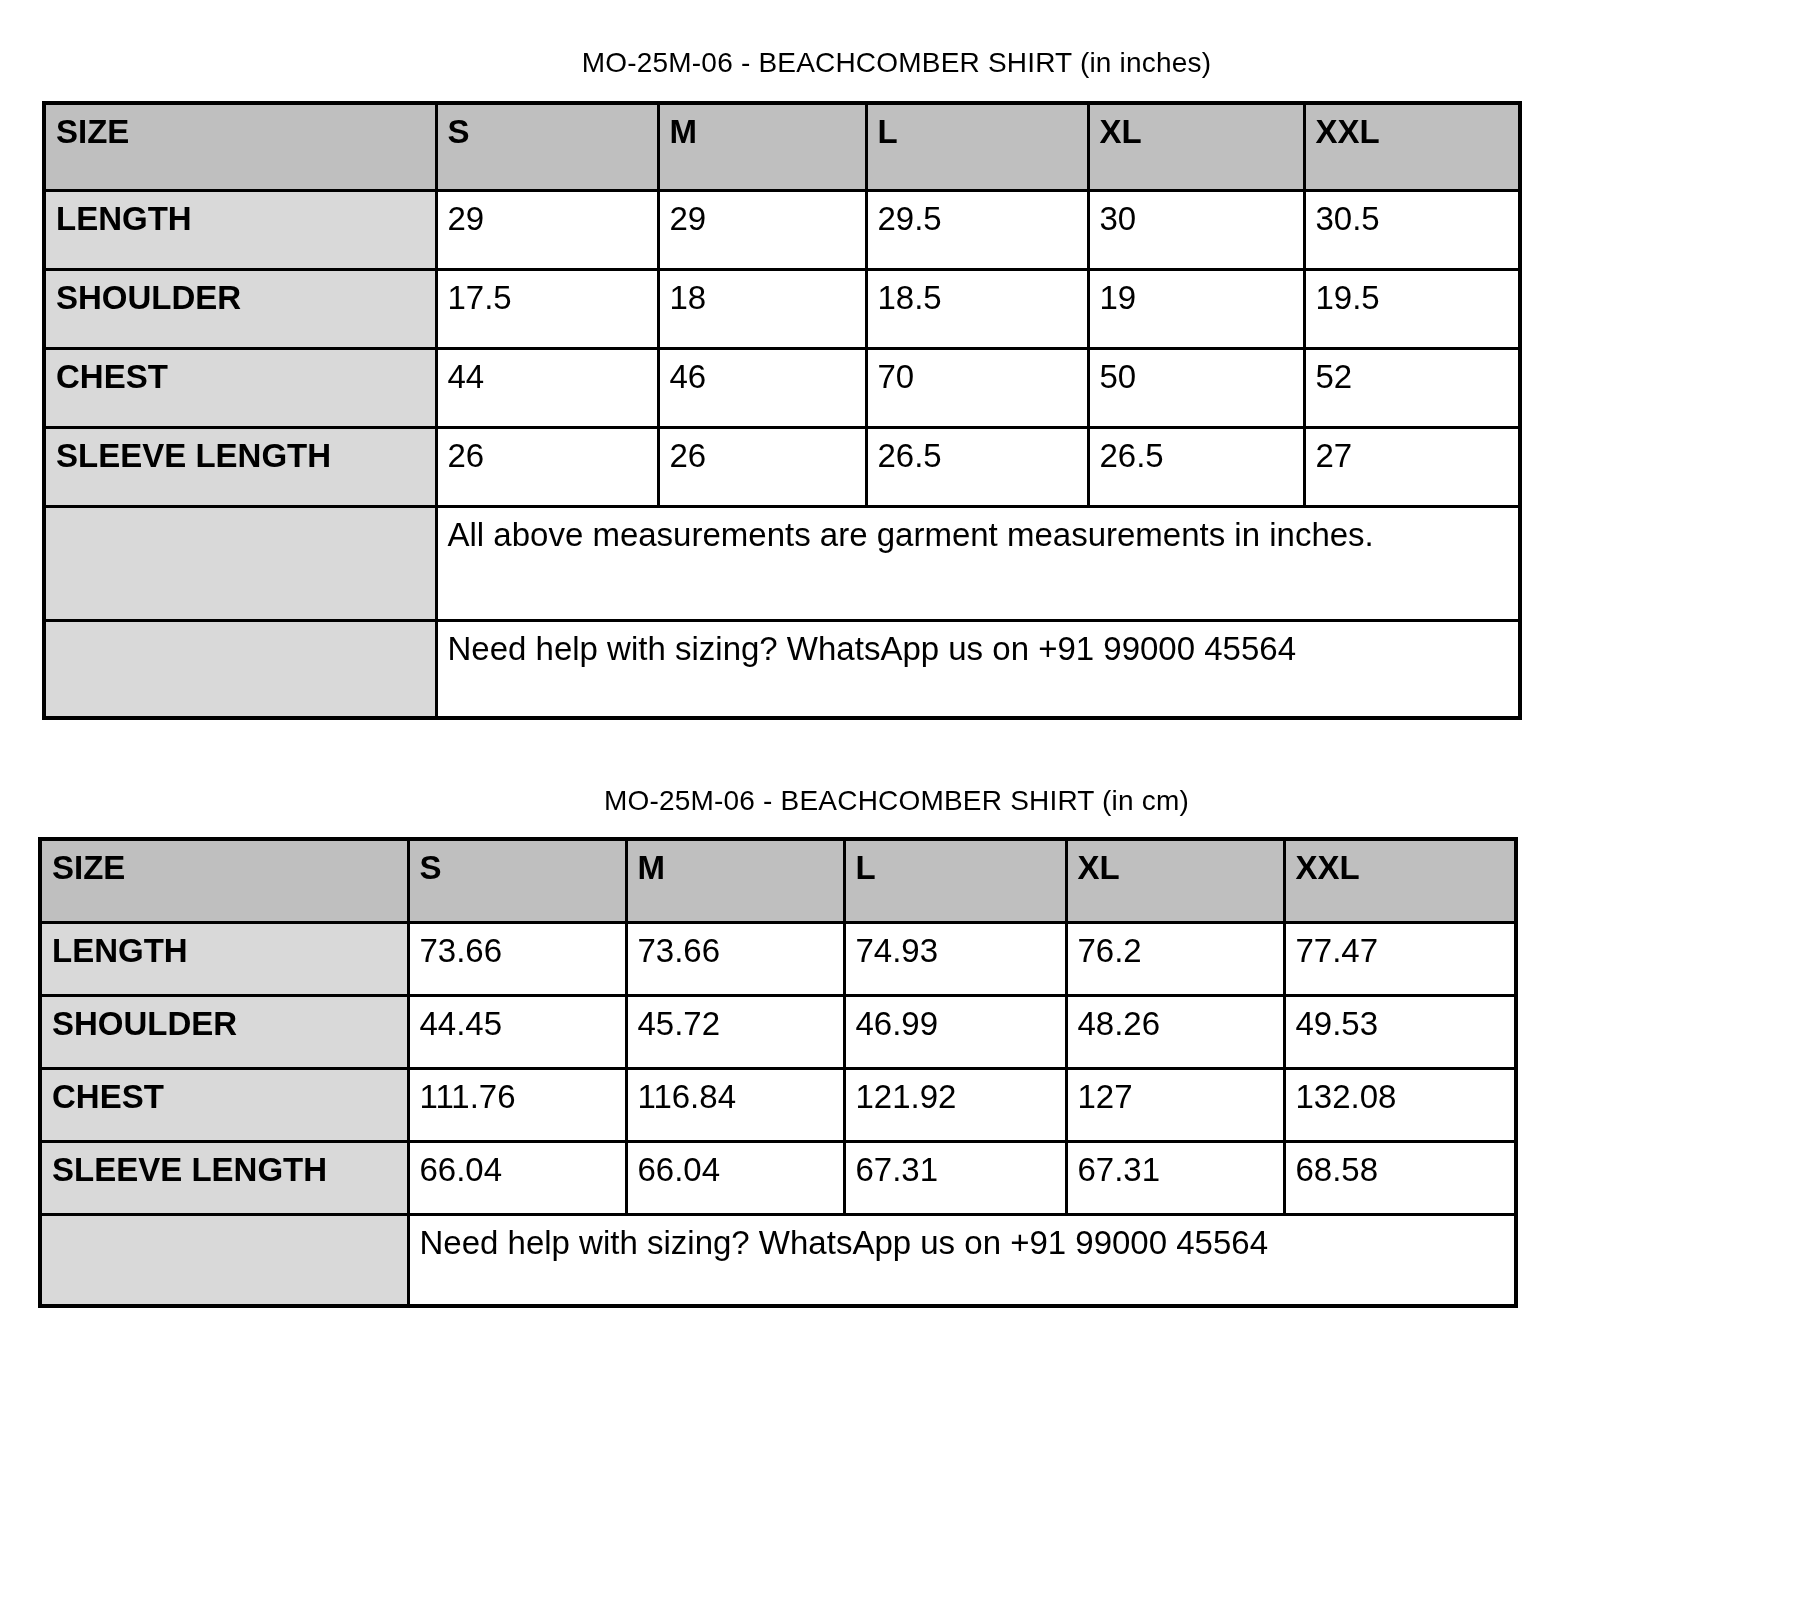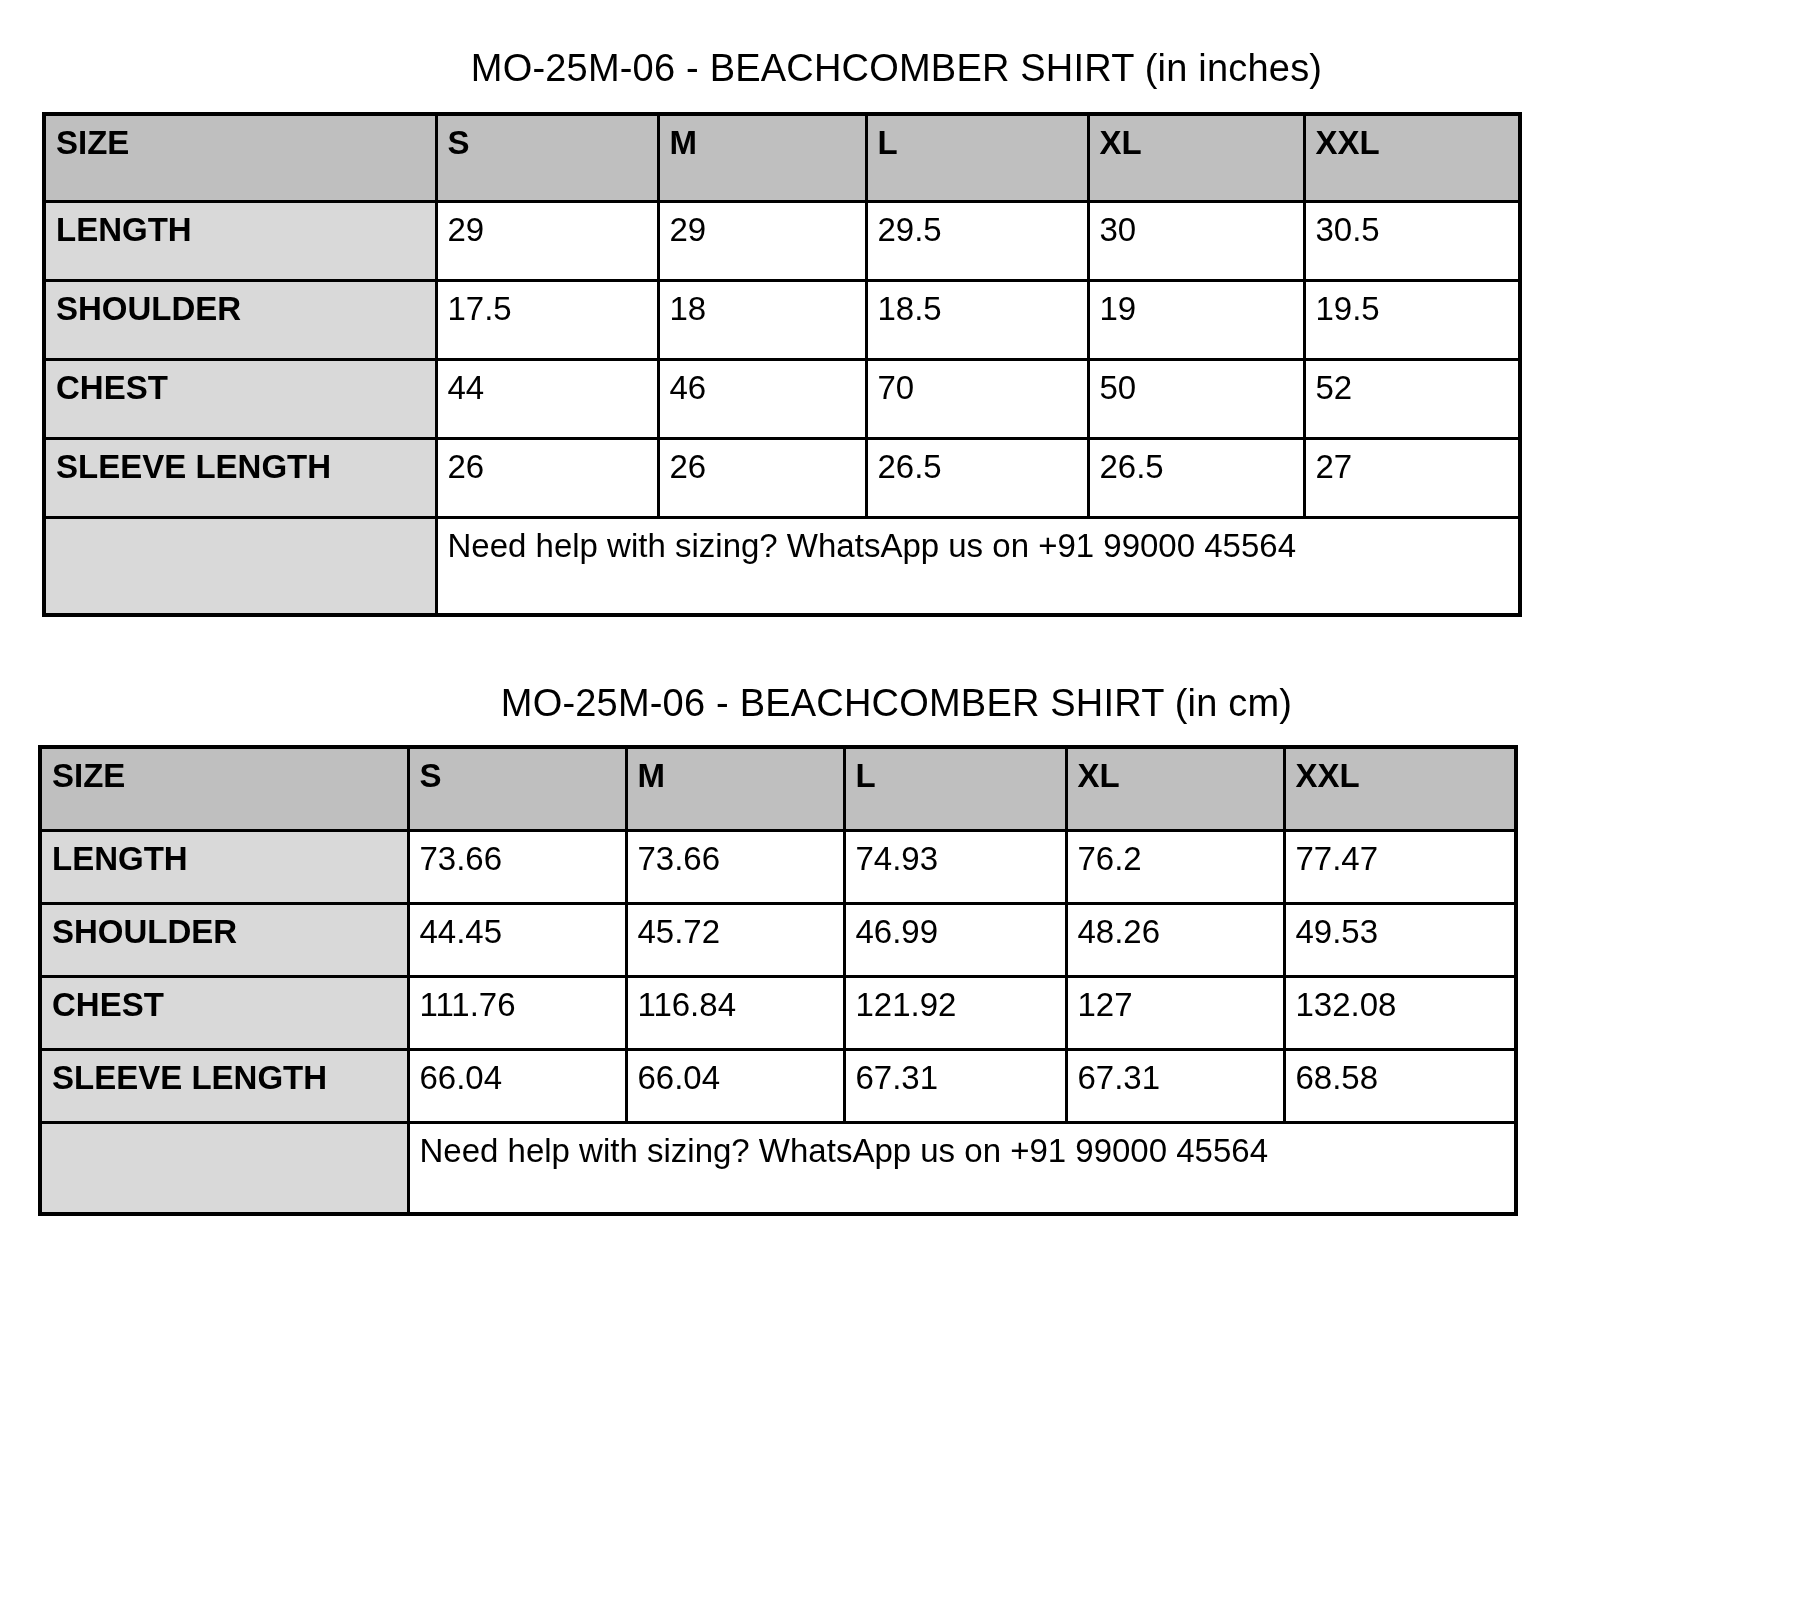--- a/index.html
+++ b/index.html
@@ -20,21 +20,21 @@
     width: 1793px;
     height: 1616px;
     box-sizing: border-box;
     padding: 0;
     overflow: hidden;
   }
 
   
   .chart-title {
     text-align: center;
-    font-size: 38px;
+    font-size: 28px;
     font-weight: 400;
     letter-spacing: 0.2px;
     color: #000;
     line-height: 1.1;
   }
 
   #title-inches { margin: 48px 0 0 0; }
   #title-cm     { margin: 0 0 8px 0; }
 
   .title-block-1 { padding-top: 0px; }
@@ -158,20 +158,24 @@
         <td>52</td>
       </tr>
       <tr class="data-row">
         <td class="rowlabel">SLEEVE LENGTH</td>
         <td>26</td>
         <td>26</td>
         <td>26.5</td>
         <td>26.5</td>
         <td>27</td>
       </tr>
+      <tr class="note-row-1">
+        <td class="rowlabel"></td>
+        <td class="note" colspan="5">All above measurements are garment measurements in inches.</td>
+      </tr>
       <tr class="note-row-2">
         <td class="rowlabel"></td>
         <td class="note" colspan="5">Need help with sizing? WhatsApp us on +91 99000 45564</td>
       </tr>
     </tbody>
   </table>
 
   <div class="spacer-between"></div>
 
   <div class="title-wrap">

